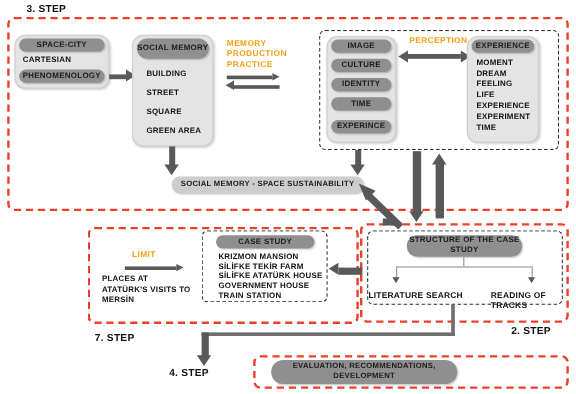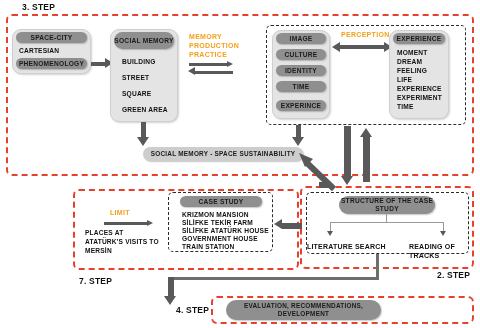--- a/index.html
+++ b/index.html
@@ -118,21 +118,21 @@
 
   <div class="subframe" style="left:168px;top:192px;width:105px;height:60px;"></div>
   <div class="pill" style="left:180px;top:196px;width:82px;height:11px;">CASE STUDY</div>
   <div class="txt" style="left:182px;top:211px;">KRIZMON MANSION</div>
   <div class="txt" style="left:182px;top:219px;">SİLİFKE TEKİR FARM</div>
   <div class="txt" style="left:182px;top:227px;">SİLİFKE ATATÜRK HOUSE</div>
   <div class="txt" style="left:182px;top:235px;">GOVERNMENT HOUSE</div>
   <div class="txt" style="left:182px;top:243px;">TRAIN STATION</div>
 
   <div class="stepframe" style="left:300px;top:186px;width:174px;height:83px;"></div>
-  <div class="stepcap" style="left:437px;top:270px;text-align:right;">2. STEP</div>
+  <div class="stepcap" style="left:426px;top:270px;text-align:right;">2. STEP</div>
   <div class="subframe" style="left:306px;top:192px;width:163px;height:62px;"></div>
 
   <div class="pill" style="left:339px;top:196px;width:96px;height:18px;">STRUCTURE OF THE
 CASE STUDY</div>
 
   <div class="thinline" style="left:386px;top:214px;width:1px;height:8px;"></div>
   <div class="thinline" style="left:330px;top:222px;width:113px;height:1px;"></div>
   <div class="thinline" style="left:330px;top:222px;width:1px;height:10px;"></div>
   <div class="ahead sd" style="left:327px;top:231px;"></div>
   <div class="thinline" style="left:443px;top:222px;width:1px;height:10px;"></div>
@@ -154,17 +154,17 @@
 
   <div class="abar" style="left:282px;top:223px;width:20px;height:6px;"></div>
   <div class="ahead l" style="left:274px;top:219px;"></div>
 
   <div class="thinline" style="left:376px;top:254px;width:3px;height:26px;background:#6e6e6e;"></div>
   <div class="thinline" style="left:168px;top:277px;width:211px;height:3px;background:#6e6e6e;"></div>
   <div class="abar" style="left:168px;top:277px;width:6px;height:22px;"></div>
   <div class="ahead d" style="left:164px;top:296px;"></div>
 
   <div class="stepframe" style="left:211px;top:296px;width:263px;height:28px;"></div>
-  <div class="stepcap" style="left:176px;top:305px;">4. STEP</div>
+  <div class="stepcap" style="left:141px;top:305px;">4. STEP</div>
   <div class="pill" style="left:226px;top:300px;width:155px;height:20px;font-size:6.4px;white-space:pre-line;">EVALUATION, RECOMMENDATIONS,
 DEVELOPMENT</div>
 
 </div>
 
 </body></html>

